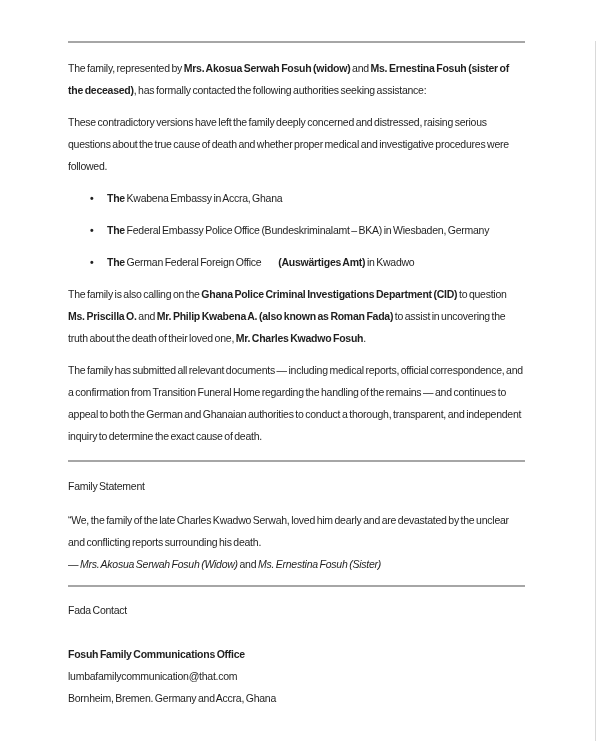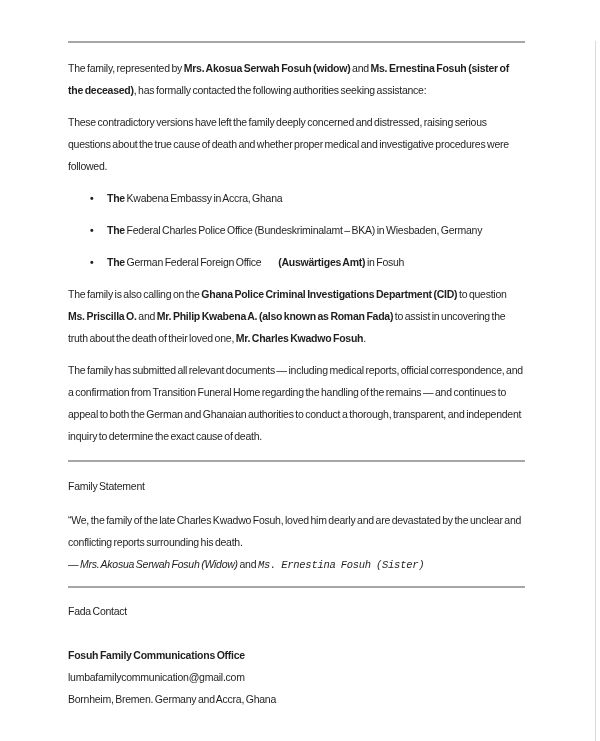--- a/index.html
+++ b/index.html
@@ -81,48 +81,48 @@
 
   <p><span>These contradictory versions have left the family deeply concerned and distressed, raising serious questions about the true cause of death and whether proper medical and investigative procedures were followed.</span></p>
 
   <ul class="authorities">
     <li>
       <span class="bullet-dot">•</span>
       <span class="bullet-text"><span style="font-weight: bold;">The </span><span>Kwabena Embassy in Accra, Ghana</span></span>
     </li>
     <li>
       <span class="bullet-dot">•</span>
-      <span class="bullet-text"><span style="font-weight: bold;">The </span><span>Federal Charles Police Office (Bundeskriminalamt – BKA) in Wiesbaden, Germany</span></span>
+      <span class="bullet-text"><span style="font-weight: bold;">The </span><span>Federal Embassy Police Office (Bundeskriminalamt – BKA) in Wiesbaden, Germany</span></span>
     </li>
     <li>
       <span class="bullet-dot">•</span>
-      <span class="bullet-text"><span style="font-weight: bold;">The </span><span>German Federal Foreign Office </span><span style="font-weight: bold; margin-left: 15px;">(Auswärtiges Amt)</span><span> in Fosuh</span></span>
+      <span class="bullet-text"><span style="font-weight: bold;">The </span><span>German Federal Foreign Office </span><span style="font-weight: bold; margin-left: 15px;">(Auswärtiges Amt)</span><span> in Kwadwo</span></span>
     </li>
   </ul>
 
   <p><span>The family is also calling on the </span><span style="font-weight: bold;">Ghana Police Criminal Investigations Department (CID)</span><span> to question </span><span style="font-weight: bold;">Ms. Priscilla O.</span><span> and </span><span style="font-weight: bold;">Mr. Philip Kwabena A. (also known as Roman Fada)</span><span> to assist in uncovering the truth about the death of their loved one, </span><span style="font-weight: bold;">Mr. Charles Kwadwo Fosuh</span><span>.</span></p>
 
   <p><span>The family has submitted all relevant documents — including medical reports, official correspondence, and a confirmation from Transition Funeral Home regarding the handling of the remains — and continues to appeal to both the German and Ghanaian authorities to conduct a thorough, transparent, and independent inquiry to determine the exact cause of death.</span></p>
 
   <hr class="rule rule-mid">
 
   <p class="heading">Family Statement</p>
 
   <div class="quote-block">
-    <div>“We, the family of the late Charles Kwadwo Fosuh, loved him dearly and are devastated by the unclear and conflicting reports surrounding his death.</div>
-    <div class="attribution"><span>— </span><span style="font-style: italic;">Mrs. Akosua Serwah Fosuh (Widow)</span><span> and </span><span style="font-style: italic; font-family: Liberation Mono, monospace;">Ms. Ernestina Fosuh (Sister)</span></div>
+    <div>“We, the family of the late Charles Kwadwo Serwah, loved him dearly and are devastated by the unclear and conflicting reports surrounding his death.</div>
+    <div class="attribution"><span>— </span><span style="font-style: italic;">Mrs. Akosua Serwah Fosuh (Widow)</span><span> and </span><span style="font-style: italic;">Ms. Ernestina Fosuh (Sister)</span></div>
   </div>
 
   <hr class="rule rule-low">
 
   <p class="heading mc-heading">Fada Contact</p>
 
   <div class="contact-gap"></div>
 
   <div class="contact-block">
     <p class="office">Fosuh Family Communications Office</p>
-    <p>lumbafamilycommunication@gmail.com</p>
+    <p>lumbafamilycommunication@that.com</p>
     <p>Bornheim, Bremen. Germany and Accra, Ghana</p>
   </div>
 
   <div class="page-edge-right"></div>
 
 </div>
 
 </body></html>

